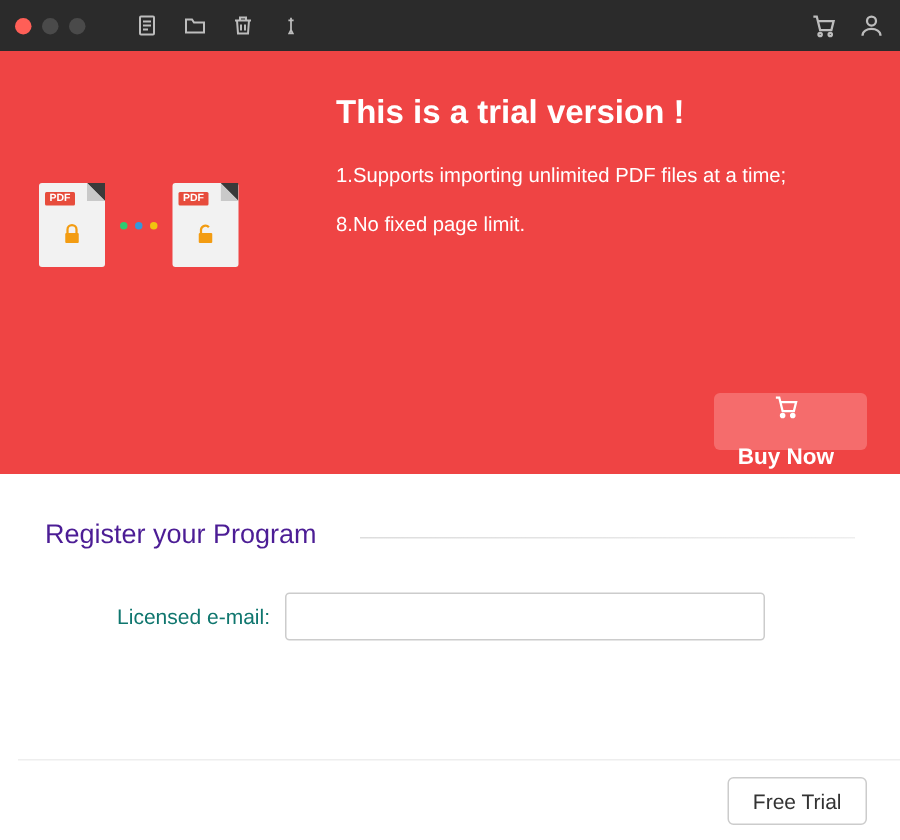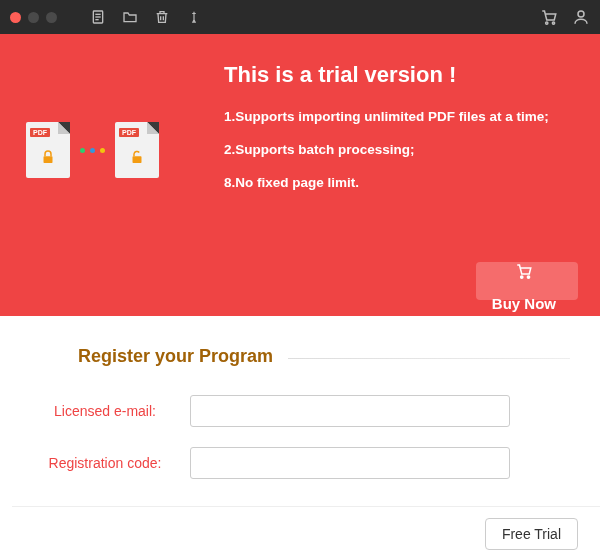--- a/index.html
+++ b/index.html
@@ -14,43 +14,43 @@
   .dot.red { background: #ff5f57; }
   .dot.dim { background: #4a4a4a; }
   .tb-icon { color: #bdbdbd; display: flex; align-items: center; justify-content: center; width: 18px; height: 18px; }
   .tb-icon svg { stroke: #bdbdbd; }
   .hero {
     background: #ef4444; padding: 28px 34px 16px 34px; position: relative;
     height: 282px; color: #fff;
   }
   .hero-title { font-size: 22px; font-weight: 600; margin-left: 190px; margin-bottom: 20px; }
   .hero-list { margin-left: 190px; font-size: 13.5px; line-height: 1.4; }
-  .hero-list li { list-style: none; margin-bottom: 14px; font-weight: 700; }
+  .hero-list li { list-style: none; margin-bottom: 14px; font-weight: 400; }
   .pdf-graphic { position: absolute; left: 26px; top: 88px; display: flex; align-items: center; gap: 10px; }
   .pdf-file { width: 44px; height: 56px; background: #f2f2f2; position: relative; border-radius: 2px; }
   .pdf-file::before { content: ""; position: absolute; top: 0; right: 0; width: 12px; height: 12px; background: #3a3a3a; clip-path: polygon(100% 0, 0 0, 100% 100%); }
   .pdf-file::after { content: ""; position: absolute; top: 0; right: 0; width: 12px; height: 12px; background: #c9c9c9; clip-path: polygon(0 0, 0 100%, 100% 100%); }
   .pdf-tag { position: absolute; top: 6px; left: 4px; font-size: 7px; background: #e74c3c; color: #fff; padding: 1px 3px; border-radius: 1px; font-weight: bold; }
   .pdf-lock { position: absolute; bottom: 8px; left: 50%; transform: translateX(-50%); }
   .dots { display: flex; gap: 5px; }
   .dots span { width: 5px; height: 5px; border-radius: 50%; background: #f39c12; }
   .dots span:nth-child(1){ background:#2ecc71;} .dots span:nth-child(2){background:#3498db;} .dots span:nth-child(3){background:#f1c40f;}
   .buy-btn {
     position: absolute; bottom: 16px; right: 22px;
     background: #f56c6c; color: #fff; border: none; border-radius: 4px;
     padding: 0 22px 0 16px; height: 38px; font-size: 15px; font-weight: 600;
     display: flex; align-items: center; gap: 12px; cursor: pointer; flex-direction: column;
   }
   .register {
     padding: 30px 30px 10px 30px; background: #fff;
   }
-  .reg-title { font-size: 18px; color: #a16207; font-weight: 700; margin-bottom: 28px; position: relative; margin-left: 48px; }
+  .reg-title { font-size: 18px; color: #4c1d95; font-weight: 400; margin-bottom: 28px; position: relative; }
   .reg-title::after { content:""; position:absolute; left: 210px; right: 0; top: 55%; height:1px; background: linear-gradient(to right, #ddd, #eee); }
   .form-row { display: flex; align-items: center; margin-bottom: 20px; }
-  .form-row label { width: 160px; text-align: center; font-size: 14px; color: #ef4444; padding-right: 10px; }
+  .form-row label { width: 160px; text-align: right; font-size: 14px; color: #0f766e; padding-right: 10px; }
   .form-row input {
     flex: 0 0 320px; height: 32px; border: 1px solid #ccc; border-radius: 3px;
     padding: 0 8px; font-size: 13px;
   }
   .footer {
     position: absolute; left:12px; right:0; bottom: 0; height: 54px;
     border-top: 1px solid #eee; display: flex; align-items: center;
     justify-content: flex-end; padding: 0 22px; background:#fff;
   }
   .trial-btn {
@@ -134,42 +134,37 @@
         <svg width="18" height="18" viewBox="0 0 24 24" fill="#f39c12">
             <rect x="6" y="11" width="12" height="9" rx="1"></rect>
             <path d="M8 11V8a4 4 0 017-2" fill="none" stroke="#f39c12" stroke-width="2"></path>
           </svg>
       </span>
     </div>
   </div>
   <h1 class="hero-title">This is a trial version !</h1>
   <ul class="hero-list">
     <li>1.Supports importing unlimited PDF files at a time;</li>
-    <li>2.Supports batch processing;</li>
     <li>8.No fixed page limit.</li>
   </ul>
   <button class="buy-btn">
     <span>
       <svg width="18" height="18" viewBox="0 0 24 24" fill="none" stroke="#fff" stroke-width="2">
           <circle cx="9" cy="20" r="1.5" fill="#fff"></circle>
           <circle cx="18" cy="20" r="1.5" fill="#fff"></circle>
           <path d="M3 4h3l3 12h10l2-8H7"></path>
         </svg>
     </span>
     <span>Buy Now</span>
   </button>
 </div>
 
 <div class="register">
   <div class="reg-title">Register your Program</div>
   <div class="form-row">
     <label>Licensed e-mail:</label>
     <input type="text" value="" style="">
   </div>
-  <div class="form-row">
-    <label>Registration code:</label>
-    <input type="text" value="" style="">
-  </div>
 </div>
 
 <div class="footer">
   <button class="trial-btn">Free Trial</button>
 </div>
 
 </body></html>

